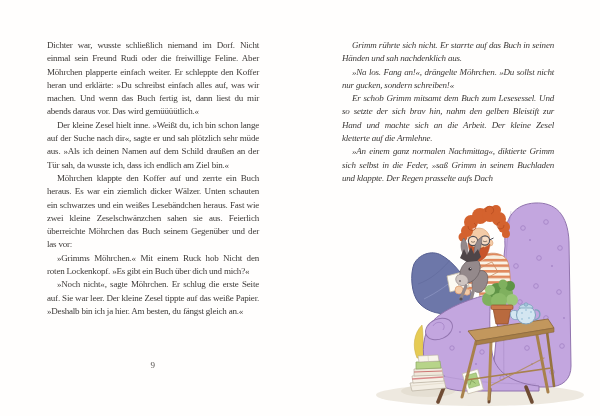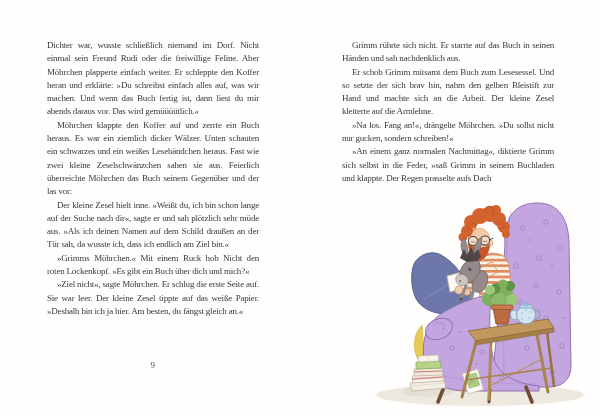--- a/index.html
+++ b/index.html
@@ -41,46 +41,46 @@
   .page-text{
     position:absolute;top:39px;width:212px;
     font-size:9px;line-height:13.3px;letter-spacing:-0.2px;
     color:var(--c-text);
     text-align:justify;
     hyphens:none;-webkit-hyphens:none;
   }
   .page-text p{margin:0;}
   .page-text p.indent{text-indent:10px;}
   .left-text{left:47px;}
-  .right-text{left:342px;}
+  .right-text{left:342px;font-style:italic;}
   .page-number{
     position:absolute;left:47px;top:360px;width:212px;
     text-align:center;font-size:9px;color:#56524f;letter-spacing:0.5px;
   }
   .illo{position:absolute;left:340px;top:200px;width:252px;height:216px;}
 </style>
 </head>
 <body>
 
 <div class="spread">
 
   <div class="page-text left-text">
       <p>Dichter war, wusste schließlich niemand im Dorf. Nicht einmal sein Freund Rudi oder die freiwillige Feline. Aber Möhrchen plapperte einfach weiter. Er schleppte den Koffer heran und erklärte: »Du schreibst einfach alles auf, was wir machen. Und wenn das Buch fertig ist, dann liest du mir abends daraus vor. Das wird gemüüüütlich.«</p>
+      <p class="indent">Der kleine Zesel hielt inne. »Weißt du, ich bin schon lange auf der Suche nach dir«, sagte er und sah plötzlich sehr müde aus. »Als ich deinen Namen auf dem Schild draußen an der Tür sah, da wusste ich, dass ich endlich am Ziel bin.«</p>
       <p class="indent">Möhrchen klappte den Koffer auf und zerrte ein Buch heraus. Es war ein ziemlich dicker Wälzer. Unten schauten ein schwarzes und ein weißes Lesebändchen heraus. Fast wie zwei kleine Zeselschwänzchen sahen sie aus. Feierlich überreichte Möhrchen das Buch seinem Gegenüber und der las vor:</p>
-      <p class="indent">Der kleine Zesel hielt inne. »Weißt du, ich bin schon lange auf der Suche nach dir«, sagte er und sah plötzlich sehr müde aus. »Als ich deinen Namen auf dem Schild draußen an der Tür sah, da wusste ich, dass ich endlich am Ziel bin.«</p>
       <p class="indent">»Grimms Möhrchen.« Mit einem Ruck hob Nicht den roten Lockenkopf. »Es gibt ein Buch über dich und mich?«</p>
-      <p class="indent">»Ziel nicht«, sagte Möhrchen. Er schlug die erste Seite auf. Sie war leer. Der kleine Zesel tippte auf das weiße Papier. »Deshalb bin ich ja hier. Am besten, du fängst gleich an.«</p>
+      <p class="indent">»Noch nicht«, sagte Möhrchen. Er schlug die erste Seite auf. Sie war leer. Der kleine Zesel tippte auf das weiße Papier. »Deshalb bin ich ja hier. Am besten, du fängst gleich an.«</p>
     </div>
 
   <div class="page-number">9</div>
 
   <div class="page-text right-text">
       <p class="indent">Grimm rührte sich nicht. Er starrte auf das Buch in seinen Händen und sah nachdenklich aus.</p>
+      <p class="indent">»Na los. Fang an!«, drängelte Möhrchen. »Du sollst nicht nur gucken, sondern schreiben!«</p>
       <p class="indent">Er schob Grimm mitsamt dem Buch zum Lesesessel. Und so setzte der sich brav hin, nahm den gelben Bleistift zur Hand und machte sich an die Arbeit. Der kleine Zesel kletterte auf die Armlehne.</p>
-      <p class="indent">»Na los. Fang an!«, drängelte Möhrchen. »Du sollst nicht nur gucken, sondern schreiben!«</p>
       <p class="indent">»An einem ganz normalen Nachmittag«, diktierte Grimm sich selbst in die Feder, »saß Grimm in seinem Buchladen und klappte. Der Regen prasselte aufs Dach</p>
     </div>
 
   <svg class="illo" viewBox="0 0 252 216" xmlns="http://www.w3.org/2000/svg">
     <defs>
       <pattern id="stripePat" width="8" height="5.6" patternUnits="userSpaceOnUse">
         <rect width="8" height="5.6" style="fill:var(--c-shirt)"></rect>
         <rect y="2.8" width="8" height="2.6" style="fill:var(--c-stripe)"></rect>
       </pattern>
     </defs>

